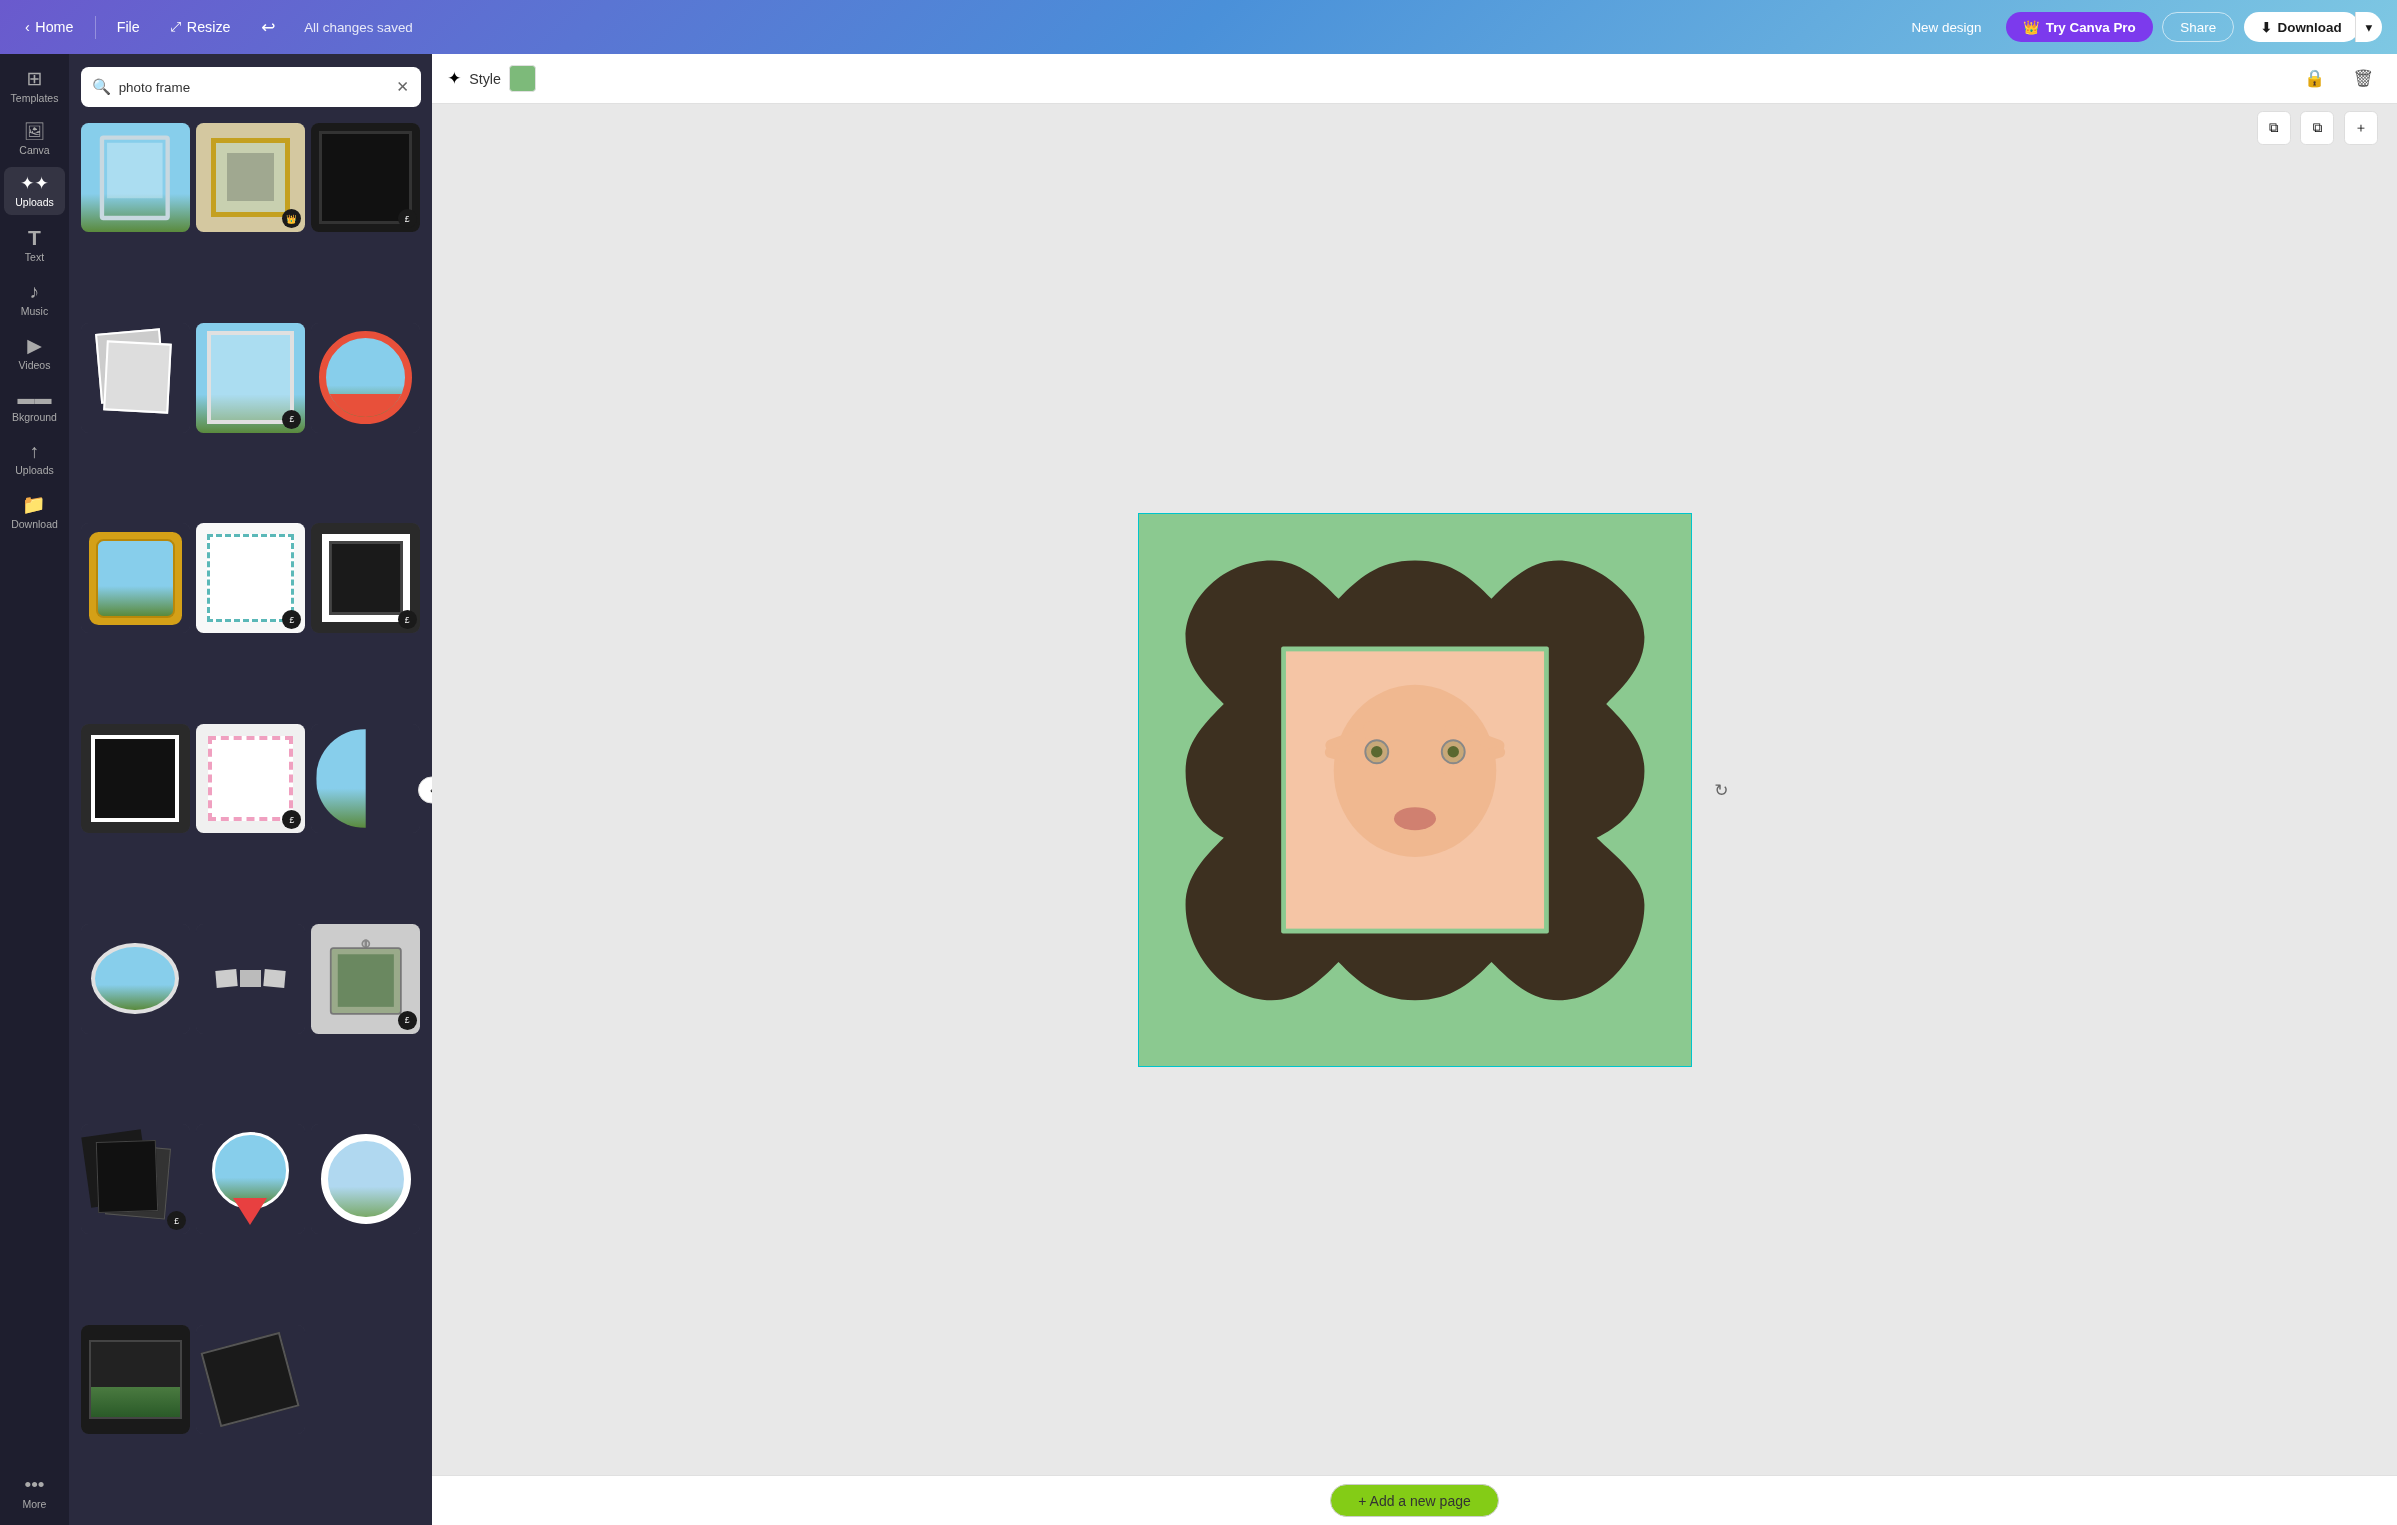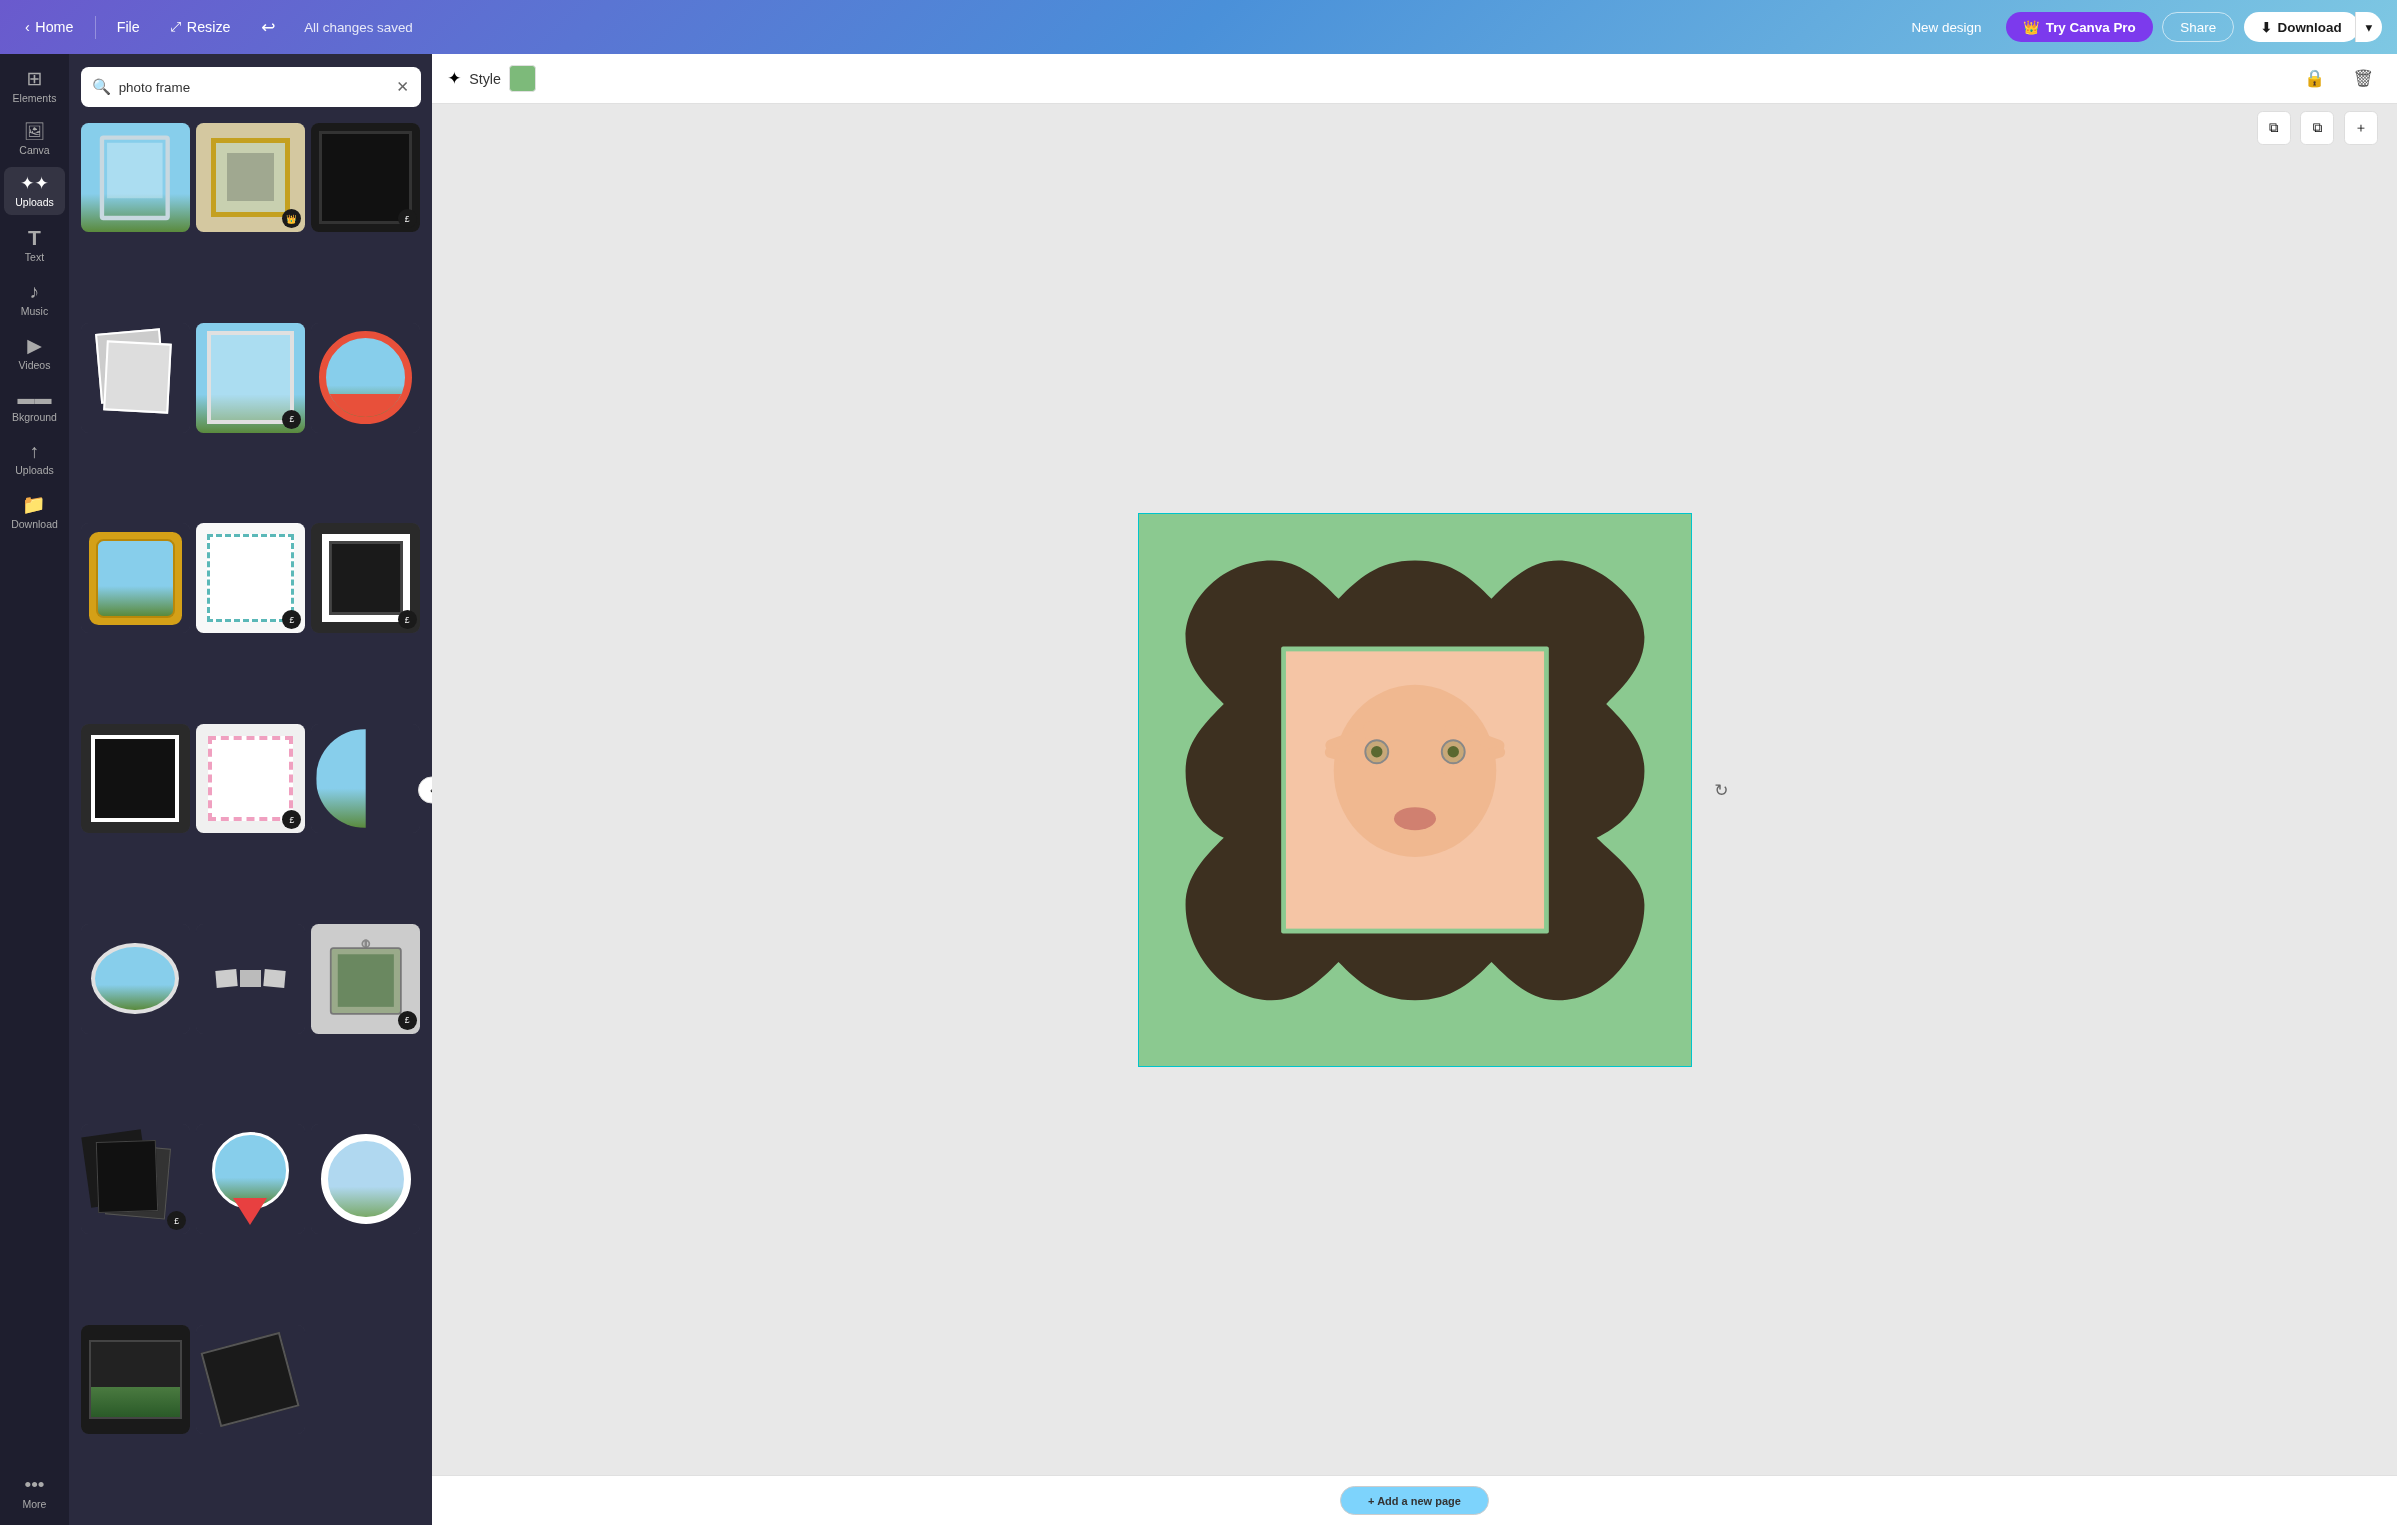--- a/index.html
+++ b/index.html
@@ -74,21 +74,21 @@
     .canvas-content { width: 100%; height: 100%; display: flex; align-items: center; justify-content: center; }
 
     
     .ornate-frame { width: 478px; height: 478px; }
 
     
     .rotate-handle { position: absolute; right: -38px; top: 50%; transform: translateY(-50%); cursor: pointer; color: #666; font-size: 17px; }
 
     
     .bottom-bar { height: 50px; background: white; display: flex; align-items: center; justify-content: center; border-top: 1px solid #e0e0e0; }
-    .add-page-btn { background: #7dd3fc; border: 1.4px solid #ccc; color: #333; font-size: 11px; font-weight: 700; padding: 7.6px 27px; border-radius: 21px; cursor: pointer; }
+    .add-page-btn { background: #84cc16; border: 1.4px solid #ccc; color: #333; font-size: 14px; font-weight: 400; padding: 7.6px 27px; border-radius: 21px; cursor: pointer; }
 
     
     .results-grid::-webkit-scrollbar { width: 3.8px; }
     .results-grid::-webkit-scrollbar-track { background: transparent; }
     .results-grid::-webkit-scrollbar-thumb { background: rgba(255,255,255,0.2); border-radius: 1.9px; }
 
     .search-panel-relative { position: relative; }
   </style>
 </head>
 <body>
@@ -127,21 +127,21 @@
       </button>
     </div>
   </div>
 </div>
 
 <div class="main-layout">
 
   <div class="sidebar-icons">
     <div class="sidebar-icon-item">
       <span class="icon-shape">⊞</span>
-      <span>Elements</span>
+      <span>Templates</span>
     </div>
     <div class="sidebar-icon-item">
       <span class="icon-shape" style="font-size:17px;">🖼</span>
       <span>Canva</span>
     </div>
     <div class="sidebar-icon-item active">
       <span class="icon-shape" style="font-size:17px;">✦✦</span>
       <span>Uploads</span>
     </div>
     <div class="sidebar-icon-item">

